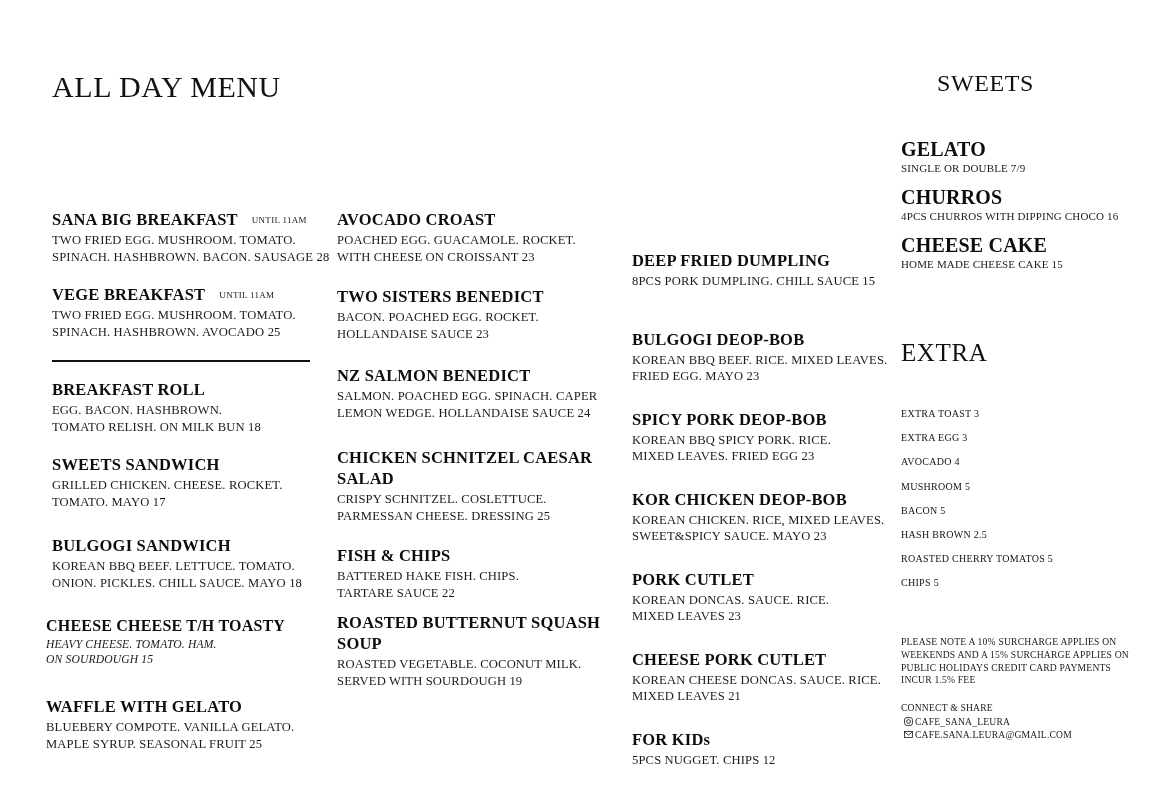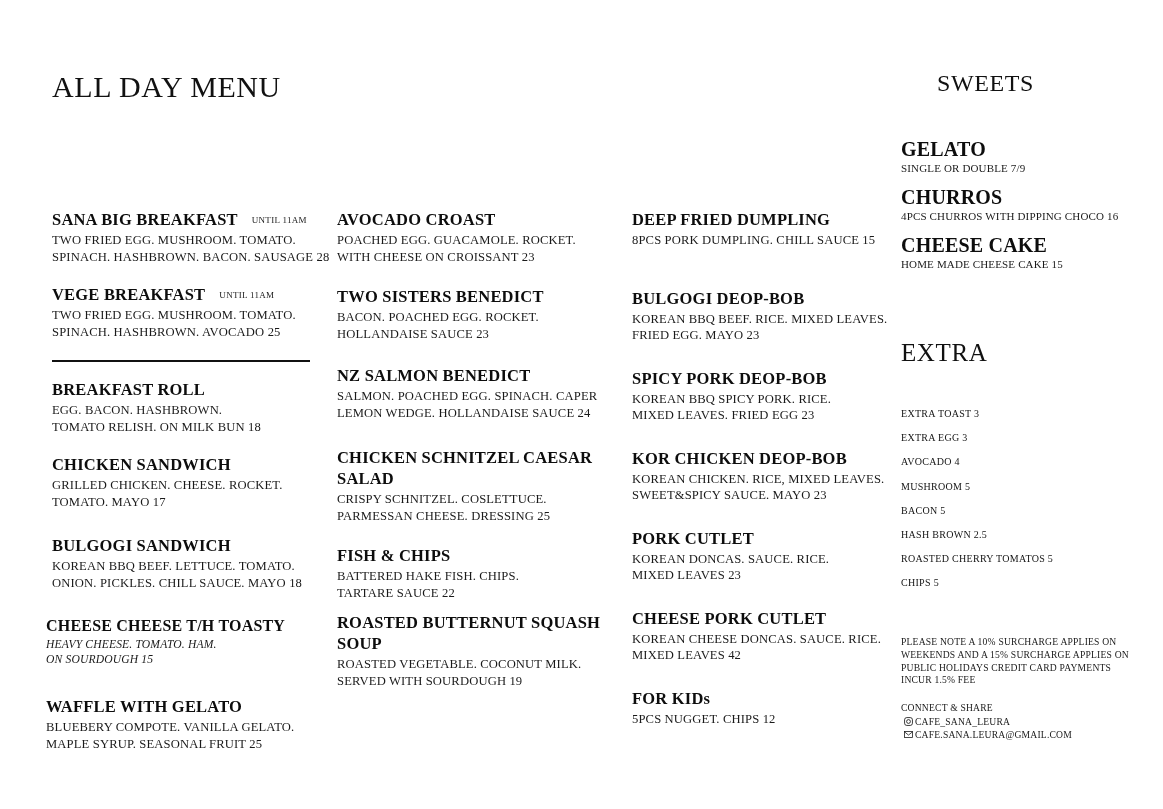--- a/index.html
+++ b/index.html
@@ -211,21 +211,21 @@
     <div class="item">
       <span class="item-head">
         <span class="item-name">BREAKFAST ROLL</span>
       </span>
       <div class="item-desc">EGG. BACON. HASHBROWN.
 TOMATO RELISH. ON MILK BUN  18</div>
     </div>
 
     <div class="item" style="margin-bottom:26px;">
       <span class="item-head">
-        <span class="item-name">CHICKEN SANDWICH</span>
+        <span class="item-name">SWEETS SANDWICH</span>
       </span>
       <div class="item-desc">GRILLED CHICKEN. CHEESE. ROCKET.
 TOMATO. MAYO  17</div>
     </div>
 
     <div class="item" style="margin-bottom:26px;">
       <span class="item-head">
         <span class="item-name">BULGOGI SANDWICH</span>
       </span>
       <div class="item-desc">KOREAN BBQ BEEF. LETTUCE. TOMATO.
@@ -296,21 +296,21 @@
       <span class="item-head wrap">
         <span class="item-name">ROASTED BUTTERNUT SQUASH SOUP</span>
       </span>
       <div class="item-desc">ROASTED VEGETABLE. COCONUT MILK.
 SERVED WITH SOURDOUGH  19</div>
     </div>
   </div>
 
   <div class="column" id="col-3">
 
-    <div class="item" style="margin-bottom:40px;">
+    <div class="item" style="margin-bottom:40px;margin-top:41px;">
       <span class="item-head">
         <span class="item-name">DEEP FRIED DUMPLING</span>
       </span>
       <div class="item-desc">8PCS PORK DUMPLING. CHILL SAUCE  15</div>
     </div>
 
     <div class="item" style="margin-bottom:25px;">
       <span class="item-head">
         <span class="item-name">BULGOGI DEOP-BOB</span>
       </span>
@@ -340,21 +340,21 @@
       </span>
       <div class="item-desc">KOREAN DONCAS. SAUCE. RICE.
 MIXED LEAVES  23</div>
     </div>
 
     <div class="item" style="margin-bottom:25px;">
       <span class="item-head">
         <span class="item-name">CHEESE PORK CUTLET</span>
       </span>
       <div class="item-desc">KOREAN CHEESE DONCAS. SAUCE. RICE.
-MIXED LEAVES  42</div>
+MIXED LEAVES  21</div>
     </div>
 
     <div class="item">
       <span class="item-head">
         <span class="item-name">FOR KIDs</span>
       </span>
       <div class="item-desc">5PCS NUGGET. CHIPS  12</div>
     </div>
   </div>
 

